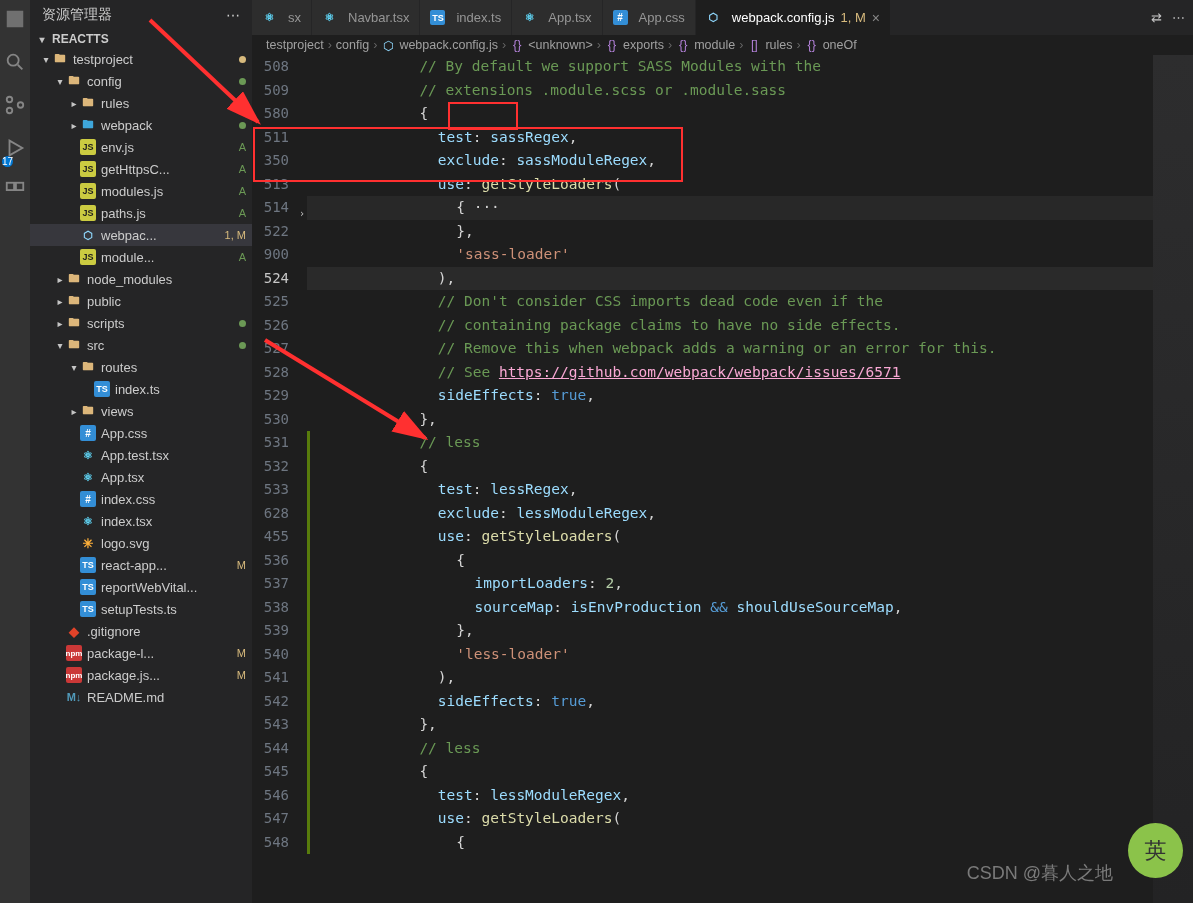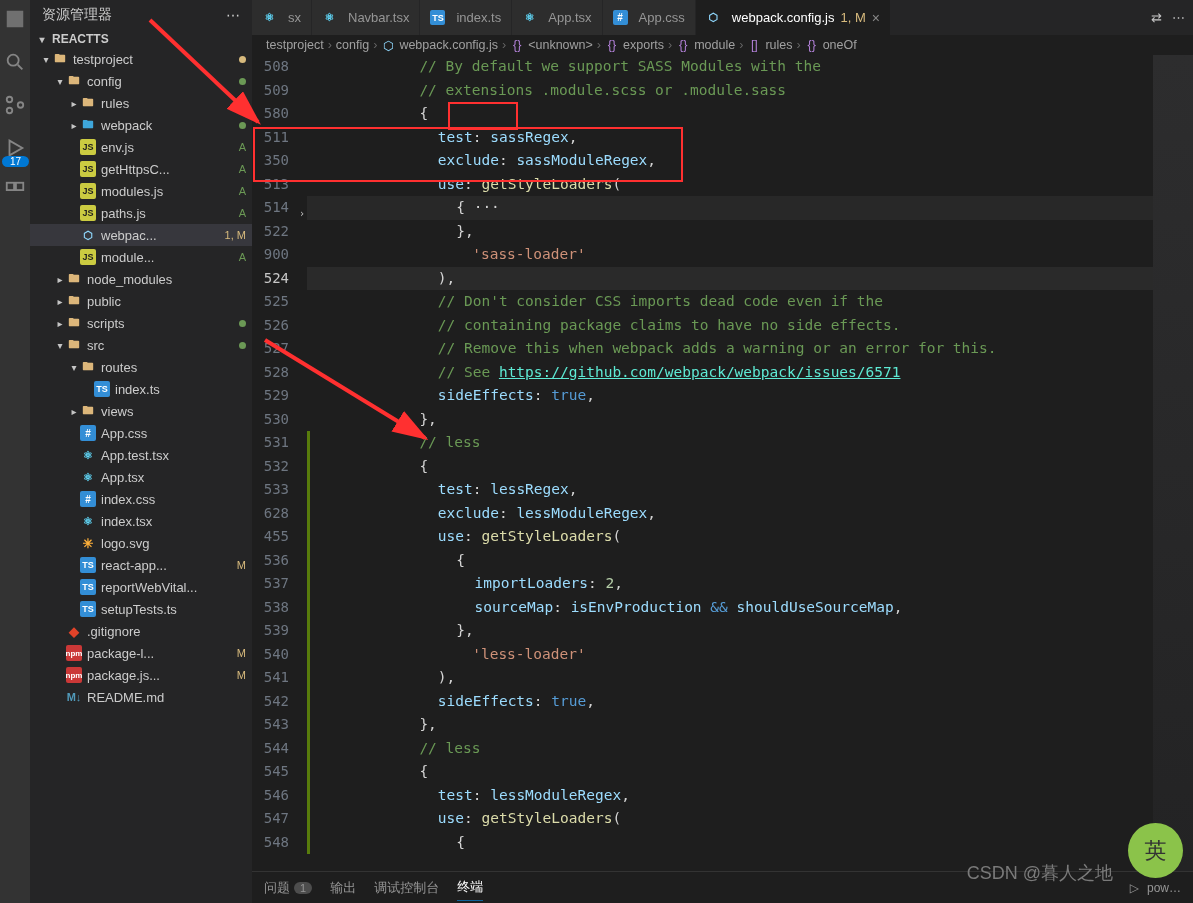--- a/index.html
+++ b/index.html
@@ -47,38 +47,38 @@
 .gutter .ln.cur { color: #c6c6c6; }
 .gutter .fold { position: absolute; right: 2px; color: #c5c5c5; font-size: 10px; }
 .code { flex: 1; font-family: Consolas, monospace; font-size: 14.5px; line-height: 23.5px; white-space: pre; color: #d4d4d4; position: relative; }
 .code .row { height: 23.5px; padding-left: 2px; }
 .code .row.hl { background: #282828; }
 .code .row.cur { background: #2a2a2a; }
 .minimap { width: 40px; background: linear-gradient(#2d2d2e, #232324); }
 .c-com { color: #6a9955; }
 .c-prop { color: #9cdcfe; }
 .c-var { color: #9cdcfe; }
-.c-str { color: #ce9178; margin-left: 16px; }
+.c-str { color: #ce9178; }
 .c-fn { color: #dcdcaa; }
 .c-pun { color: #d4d4d4; }
 .c-op { color: #569cd6; }
 .c-num { color: #b5cea8; }
 .c-kw { color: #569cd6; }
-.c-lnk { color: #5eead4; text-decoration: underline; text-align: center; }
+.c-lnk { color: #f9a8d4; text-decoration: underline; text-align: center; }
 .gitbar { position: absolute; left: 0; top: 0; width: 3px; background: #587c0c; }
 .panel { height: 32px; background: #1e1e1e; border-top: 1px solid #333; display: flex; align-items: center; padding: 0 12px; gap: 18px; font-size: 13px; color: #969696; }
 .panel .ptab { cursor: pointer; padding: 4px 0; }
 .panel .ptab.act { color: #fff; border-bottom: 1px solid #0e639c; }
 .panel .cnt { background: #4d4d4d; border-radius: 8px; padding: 0 6px; font-size: 11px; margin-left: 4px; }
 .panel-r { margin-left: auto; display: flex; align-items: center; gap: 8px; color: #969696; font-size: 12px; }
 .redbox { position: absolute; border: 2px solid #ff3030; pointer-events: none; z-index: 50; }
 .arrow { position: absolute; z-index: 51; pointer-events: none; }
 .watermark { position: absolute; bottom: 18px; right: 80px; color: #7a7a7a; font-size: 18px; z-index: 60; }
 .emoji-btn { position: absolute; bottom: 25px; right: 10px; width: 55px; height: 55px; border-radius: 50%; background: #8bc34a; display: flex; align-items: center; justify-content: center; font-size: 22px; z-index: 60; color: #333; }
-.num-badge { position: absolute; left: 2px; top: 156px; background: #0078d4; color: #fff; border-radius: 7px; font-size: 10px; padding: 0 8px; z-index: 5; }
+.num-badge { position: absolute; left: 2px; top: 156px; background: #0078d4; color: #fff; border-radius: 7px; font-size: 10px; padding: 0 0; z-index: 5; }
 </style>
 </head>
 <body>
 
 <div class="root">
   <div class="activity-bar">
     <div><svg viewBox="0 0 24 24">
           <path fill="#fff" d="M3 3h18v18H3z" opacity=".3"></path>
         </svg></div>
     <div><svg viewBox="0 0 24 24">
@@ -367,30 +367,20 @@
           <div class="ln">543</div>
           <div class="ln">544</div>
           <div class="ln">545</div>
           <div class="ln">546</div>
           <div class="ln">547</div>
           <div class="ln">548</div>
         </div>
       <div class="code" id="code"><div class="row" style="padding-left: 112.4px; text-indent: 0px;"><span class="c-com">// By default we support SASS Modules with the</span></div><div class="row" style="padding-left: 112.4px; text-indent: 0px;"><span class="c-com">// extensions .module.scss or .module.sass</span></div><div class="row" style="padding-left: 112.4px; text-indent: 0px;"><span class="c-pun">{</span></div><div class="row" style="padding-left: 130.8px; text-indent: 0px;"><span class="c-prop">test</span><span class="c-pun">: </span><span class="c-var">sassRegex</span><span class="c-pun">,</span></div><div class="row" style="padding-left: 130.8px; text-indent: 0px;"><span class="c-prop">exclude</span><span class="c-pun">: </span><span class="c-var">sassModuleRegex</span><span class="c-pun">,</span></div><div class="row" style="padding-left: 130.8px; text-indent: 0px;"><span class="c-prop">use</span><span class="c-pun">: </span><span class="c-fn">getStyleLoaders</span><span class="c-pun">(</span></div><div class="row hl" style="padding-left: 149.2px; text-indent: 0px;"><span class="c-pun">{</span><span class=""> ···</span></div><div class="row" style="padding-left: 149.2px; text-indent: 0px;"><span class="c-pun">},</span></div><div class="row" style="padding-left: 149.2px; text-indent: 0px;"><span class="c-str">'sass-loader'</span></div><div class="row cur" style="padding-left: 130.8px; text-indent: 0px;"><span class="c-pun">),</span></div><div class="row" style="padding-left: 130.8px; text-indent: 0px;"><span class="c-com">// Don't consider CSS imports dead code even if the</span></div><div class="row" style="padding-left: 130.8px; text-indent: 0px;"><span class="c-com">// containing package claims to have no side effects.</span></div><div class="row" style="padding-left: 130.8px; text-indent: 0px;"><span class="c-com">// Remove this when webpack adds a warning or an error for this.</span></div><div class="row" style="padding-left: 130.8px; text-indent: 0px;"><span class="c-com">// See </span><span class="c-lnk">https://github.com/webpack/webpack/issues/6571</span></div><div class="row" style="padding-left: 130.8px; text-indent: 0px;"><span class="c-prop">sideEffects</span><span class="c-pun">: </span><span class="c-kw">true</span><span class="c-pun">,</span></div><div class="row" style="padding-left: 112.4px; text-indent: 0px;"><span class="c-pun">},</span></div><div class="gitbar" style="top: 376px; height: 23.5px;"></div><div class="row" style="padding-left: 112.4px; text-indent: 0px;"><span class="c-com">// less</span></div><div class="gitbar" style="top: 399.5px; height: 23.5px;"></div><div class="row" style="padding-left: 112.4px; text-indent: 0px;"><span class="c-pun">{</span></div><div class="gitbar" style="top: 423px; height: 23.5px;"></div><div class="row" style="padding-left: 130.8px; text-indent: 0px;"><span class="c-prop">test</span><span class="c-pun">: </span><span class="c-var">lessRegex</span><span class="c-pun">,</span></div><div class="gitbar" style="top: 446.5px; height: 23.5px;"></div><div class="row" style="padding-left: 130.8px; text-indent: 0px;"><span class="c-prop">exclude</span><span class="c-pun">: </span><span class="c-var">lessModuleRegex</span><span class="c-pun">,</span></div><div class="gitbar" style="top: 470px; height: 23.5px;"></div><div class="row" style="padding-left: 130.8px; text-indent: 0px;"><span class="c-prop">use</span><span class="c-pun">: </span><span class="c-fn">getStyleLoaders</span><span class="c-pun">(</span></div><div class="gitbar" style="top: 493.5px; height: 23.5px;"></div><div class="row" style="padding-left: 149.2px; text-indent: 0px;"><span class="c-pun">{</span></div><div class="gitbar" style="top: 517px; height: 23.5px;"></div><div class="row" style="padding-left: 167.6px; text-indent: 0px;"><span class="c-prop">importLoaders</span><span class="c-pun">: </span><span class="c-num">2</span><span class="c-pun">,</span></div><div class="gitbar" style="top: 540.5px; height: 23.5px;"></div><div class="row" style="padding-left: 167.6px; text-indent: 0px;"><span class="c-prop">sourceMap</span><span class="c-pun">: </span><span class="c-var">isEnvProduction</span><span class=""> </span><span class="c-op">&amp;&amp;</span><span class=""> </span><span class="c-var">shouldUseSourceMap</span><span class="c-pun">,</span></div><div class="gitbar" style="top: 564px; height: 23.5px;"></div><div class="row" style="padding-left: 149.2px; text-indent: 0px;"><span class="c-pun">},</span></div><div class="gitbar" style="top: 587.5px; height: 23.5px;"></div><div class="row" style="padding-left: 149.2px; text-indent: 0px;"><span class="c-str">'less-loader'</span></div><div class="gitbar" style="top: 611px; height: 23.5px;"></div><div class="row" style="padding-left: 130.8px; text-indent: 0px;"><span class="c-pun">),</span></div><div class="gitbar" style="top: 634.5px; height: 23.5px;"></div><div class="row" style="padding-left: 130.8px; text-indent: 0px;"><span class="c-prop">sideEffects</span><span class="c-pun">: </span><span class="c-kw">true</span><span class="c-pun">,</span></div><div class="gitbar" style="top: 658px; height: 23.5px;"></div><div class="row" style="padding-left: 112.4px; text-indent: 0px;"><span class="c-pun">},</span></div><div class="gitbar" style="top: 681.5px; height: 23.5px;"></div><div class="row" style="padding-left: 112.4px; text-indent: 0px;"><span class="c-com">// less</span></div><div class="gitbar" style="top: 705px; height: 23.5px;"></div><div class="row" style="padding-left: 112.4px; text-indent: 0px;"><span class="c-pun">{</span></div><div class="gitbar" style="top: 728.5px; height: 23.5px;"></div><div class="row" style="padding-left: 130.8px; text-indent: 0px;"><span class="c-prop">test</span><span class="c-pun">: </span><span class="c-var">lessModuleRegex</span><span class="c-pun">,</span></div><div class="gitbar" style="top: 752px; height: 23.5px;"></div><div class="row" style="padding-left: 130.8px; text-indent: 0px;"><span class="c-prop">use</span><span class="c-pun">: </span><span class="c-fn">getStyleLoaders</span><span class="c-pun">(</span></div><div class="gitbar" style="top: 775.5px; height: 23.5px;"></div><div class="row" style="padding-left: 149.2px; text-indent: 0px;"><span class="c-pun">{</span></div></div>
       <div class="minimap"></div>
     </div>
-    <div class="panel" id="panel">
-        <span class="ptab">问题<span class="cnt">1</span></span>
-        <span class="ptab">输出</span>
-        <span class="ptab">调试控制台</span>
-        <span class="ptab act">终端</span>
-        <div class="panel-r">
-          <span>▷</span>
-          <span>pow…</span>
-        </div>
-      </div>
   </div>
 </div>
 
 <div class="redbox" style="left:253px; top:127px; width:430px; height:55px;"></div>
 <div class="redbox" style="left:448px; top:102px; width:70px; height:28px;"></div>
 <svg class="arrow" style="left:140px; top:10px; width:140px; height:130px;">
     <defs>
       <marker id="ah1" markerWidth="10" markerHeight="10" refX="8" refY="3" orient="auto">
         <path d="M0,0 L0,6 L9,3 z" fill="#ff3030"></path>
       </marker>

